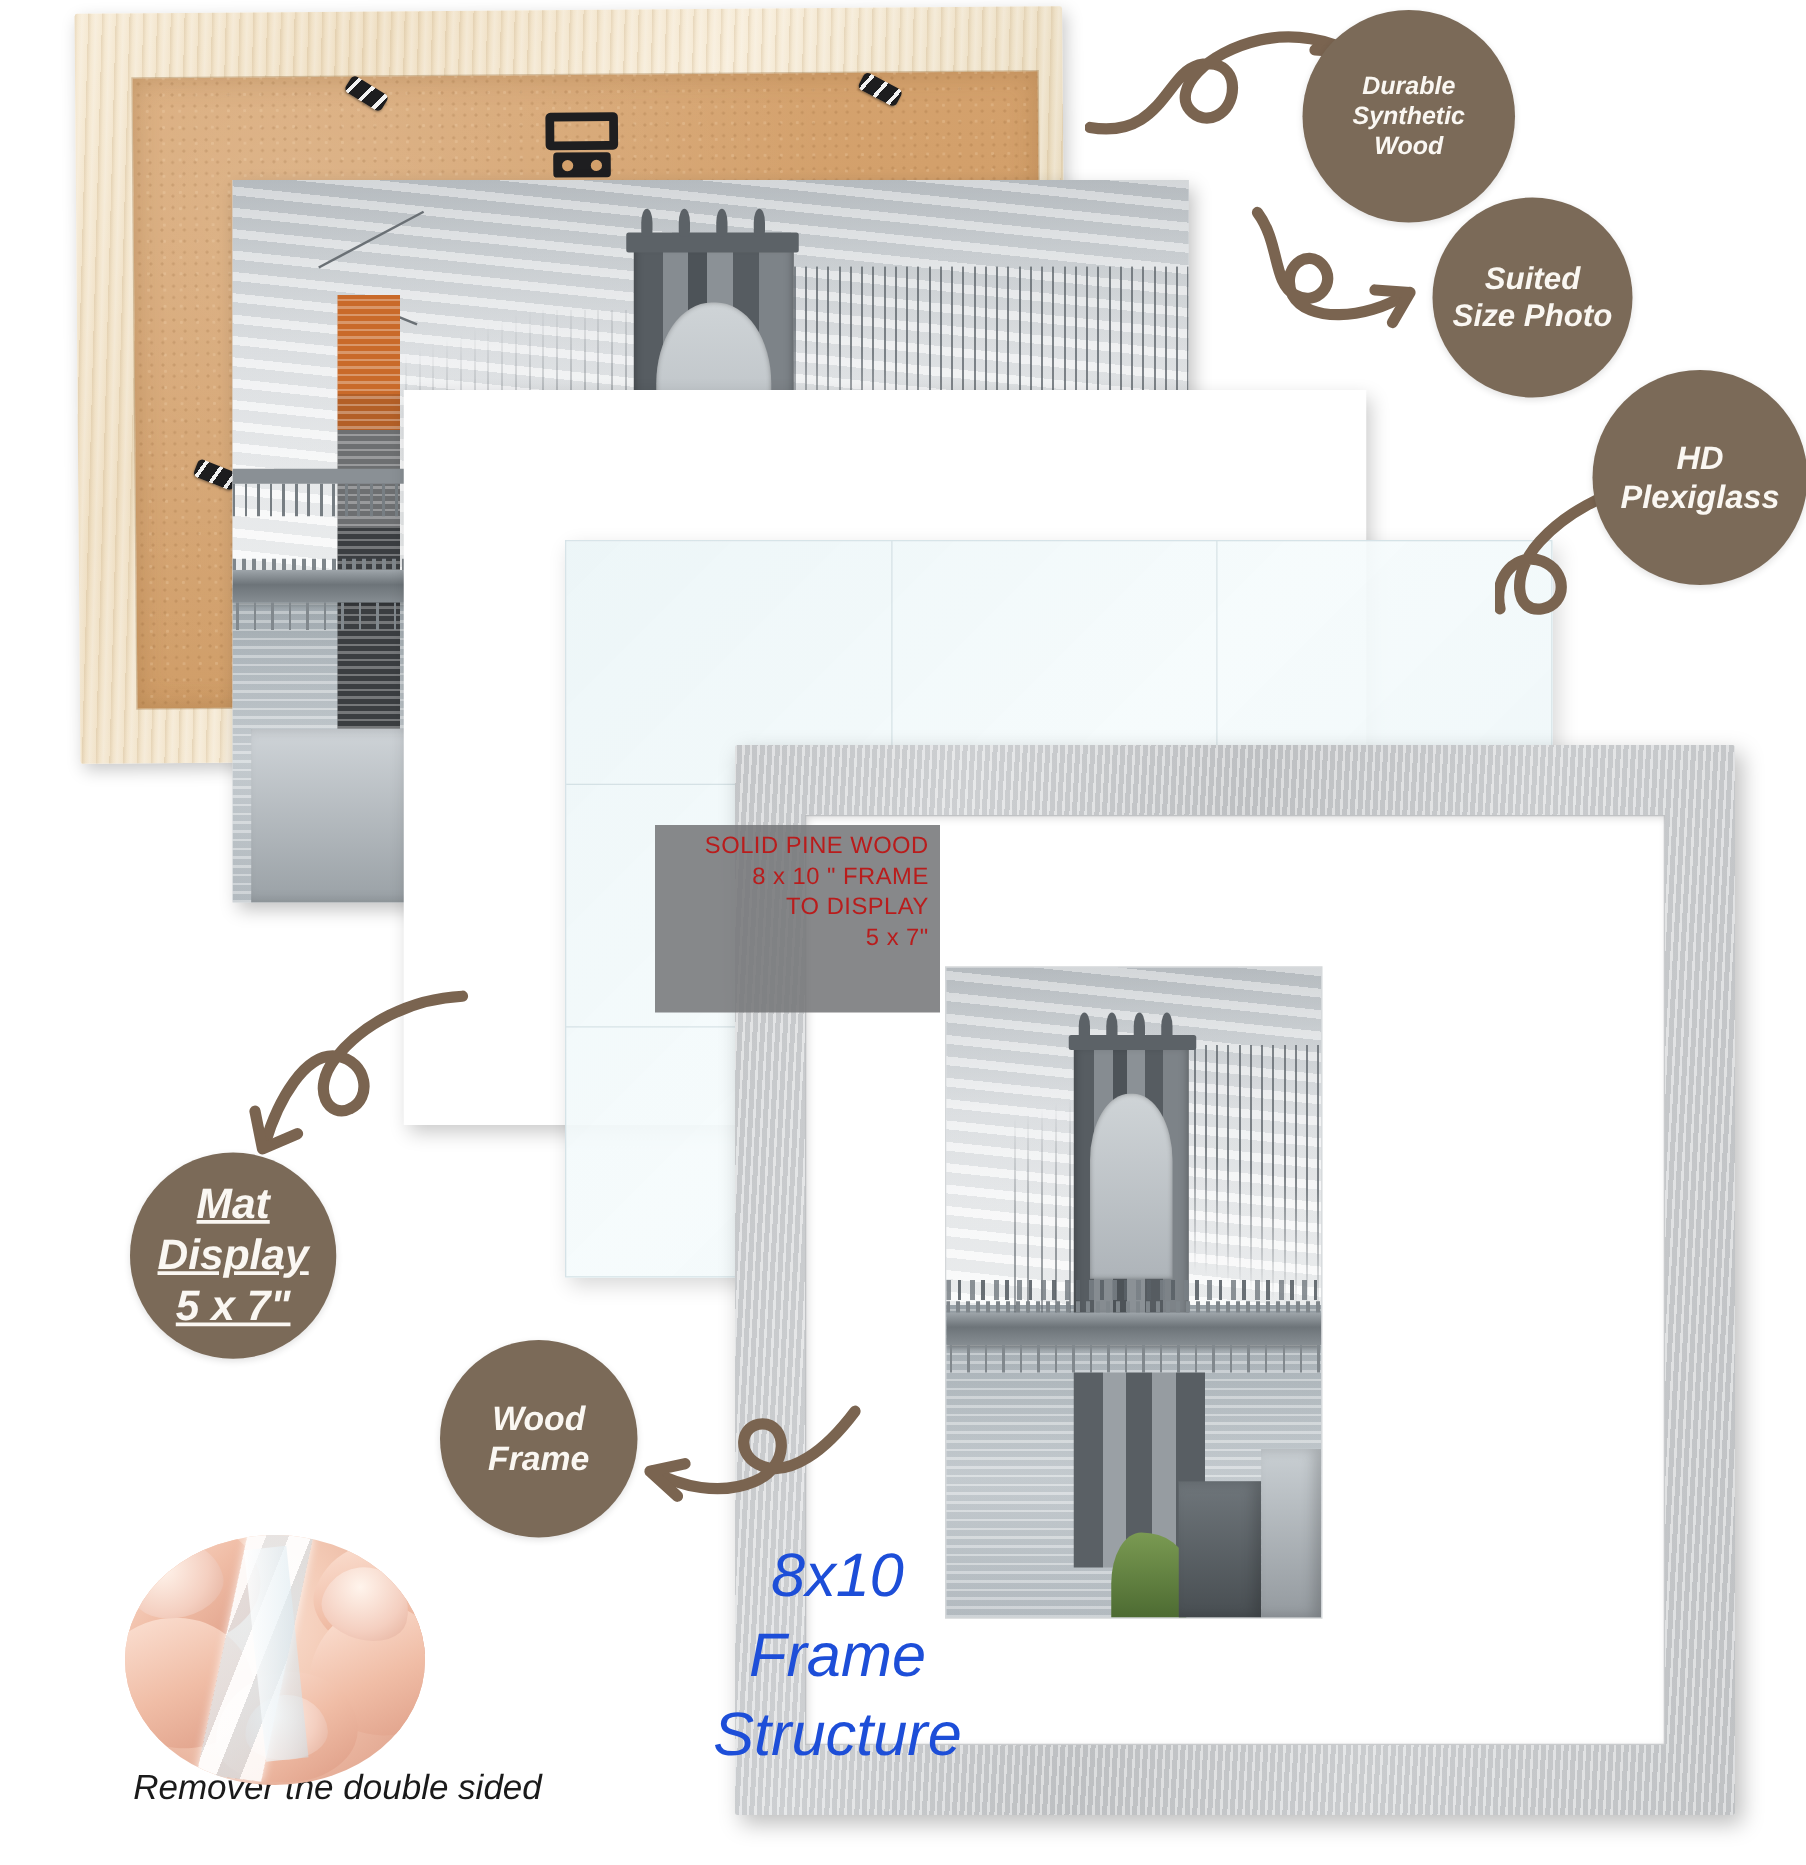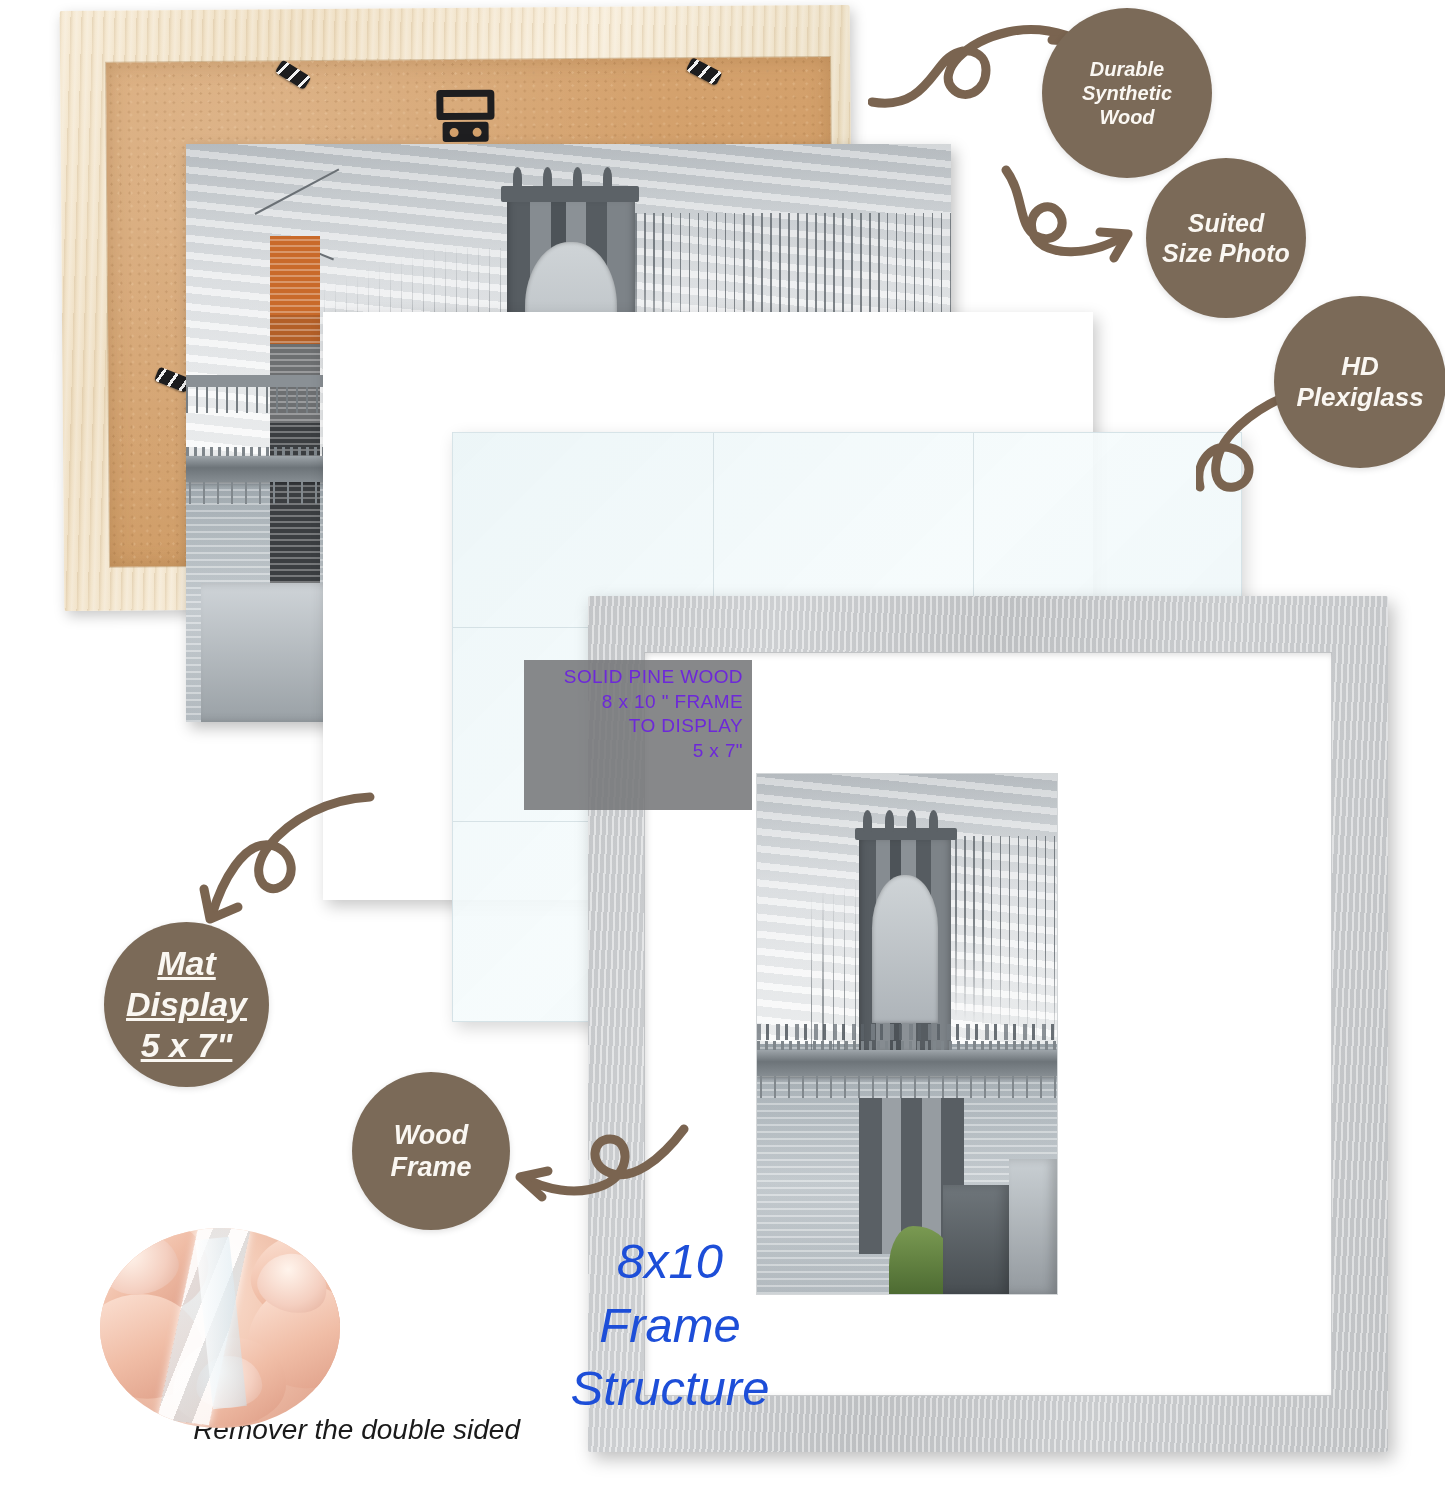--- a/index.html
+++ b/index.html
@@ -296,21 +296,21 @@
     background: repeating-linear-gradient(90deg,
       #9096 0 0, rgba(120,127,133,.85) 0 4px, transparent 4px 9px,
       rgba(90,97,103,.9) 9px 12px, transparent 12px 19px);
   }
   
   .caption-overlay{
     position:absolute;
     left:524px; top:660px;
     width:228px; height:150px;
     background: rgba(118,120,122,.88);
-    color:#6d28d9;
+    color:#b91c1c;
     text-align:right;
     padding:5px 9px 0 0;
     line-height:1.30;
     font-size:19px;
     letter-spacing:.4px;
     z-index:5;
   }
   .caption-overlay div{ white-space:nowrap; }
 
   
@@ -397,21 +397,21 @@
     position:absolute;
     left:20px; top:1412px;
     width:500px;
     text-align:center;
     font-style:italic;
     font-size:28px;
     line-height:1.32;
     color:#1a1a1a;
     z-index:17;
   }
-  .film-caption span{ display:block;text-align:right; }
+  .film-caption span{ display:block; }
 </style>
 </head>
 <body>
 
 <div id="stage">
 
   <div class="backboard">
     <div class="backboard-inner"></div>
     <div class="hanger">
       <div class="bar h-body"></div>

